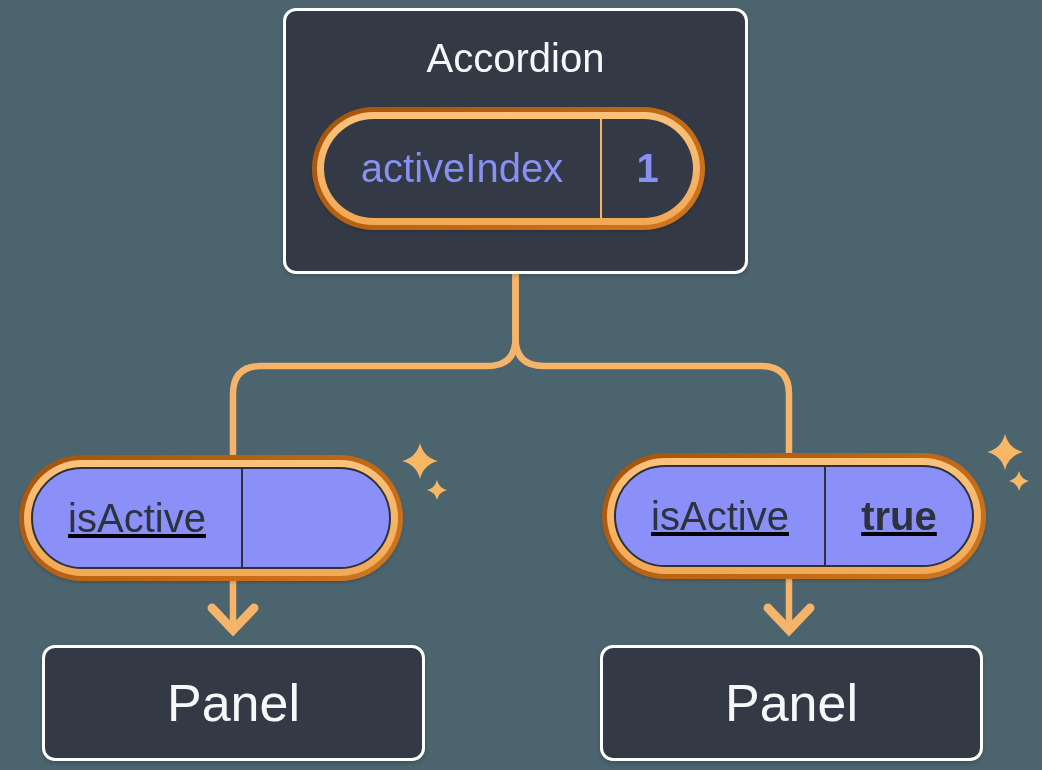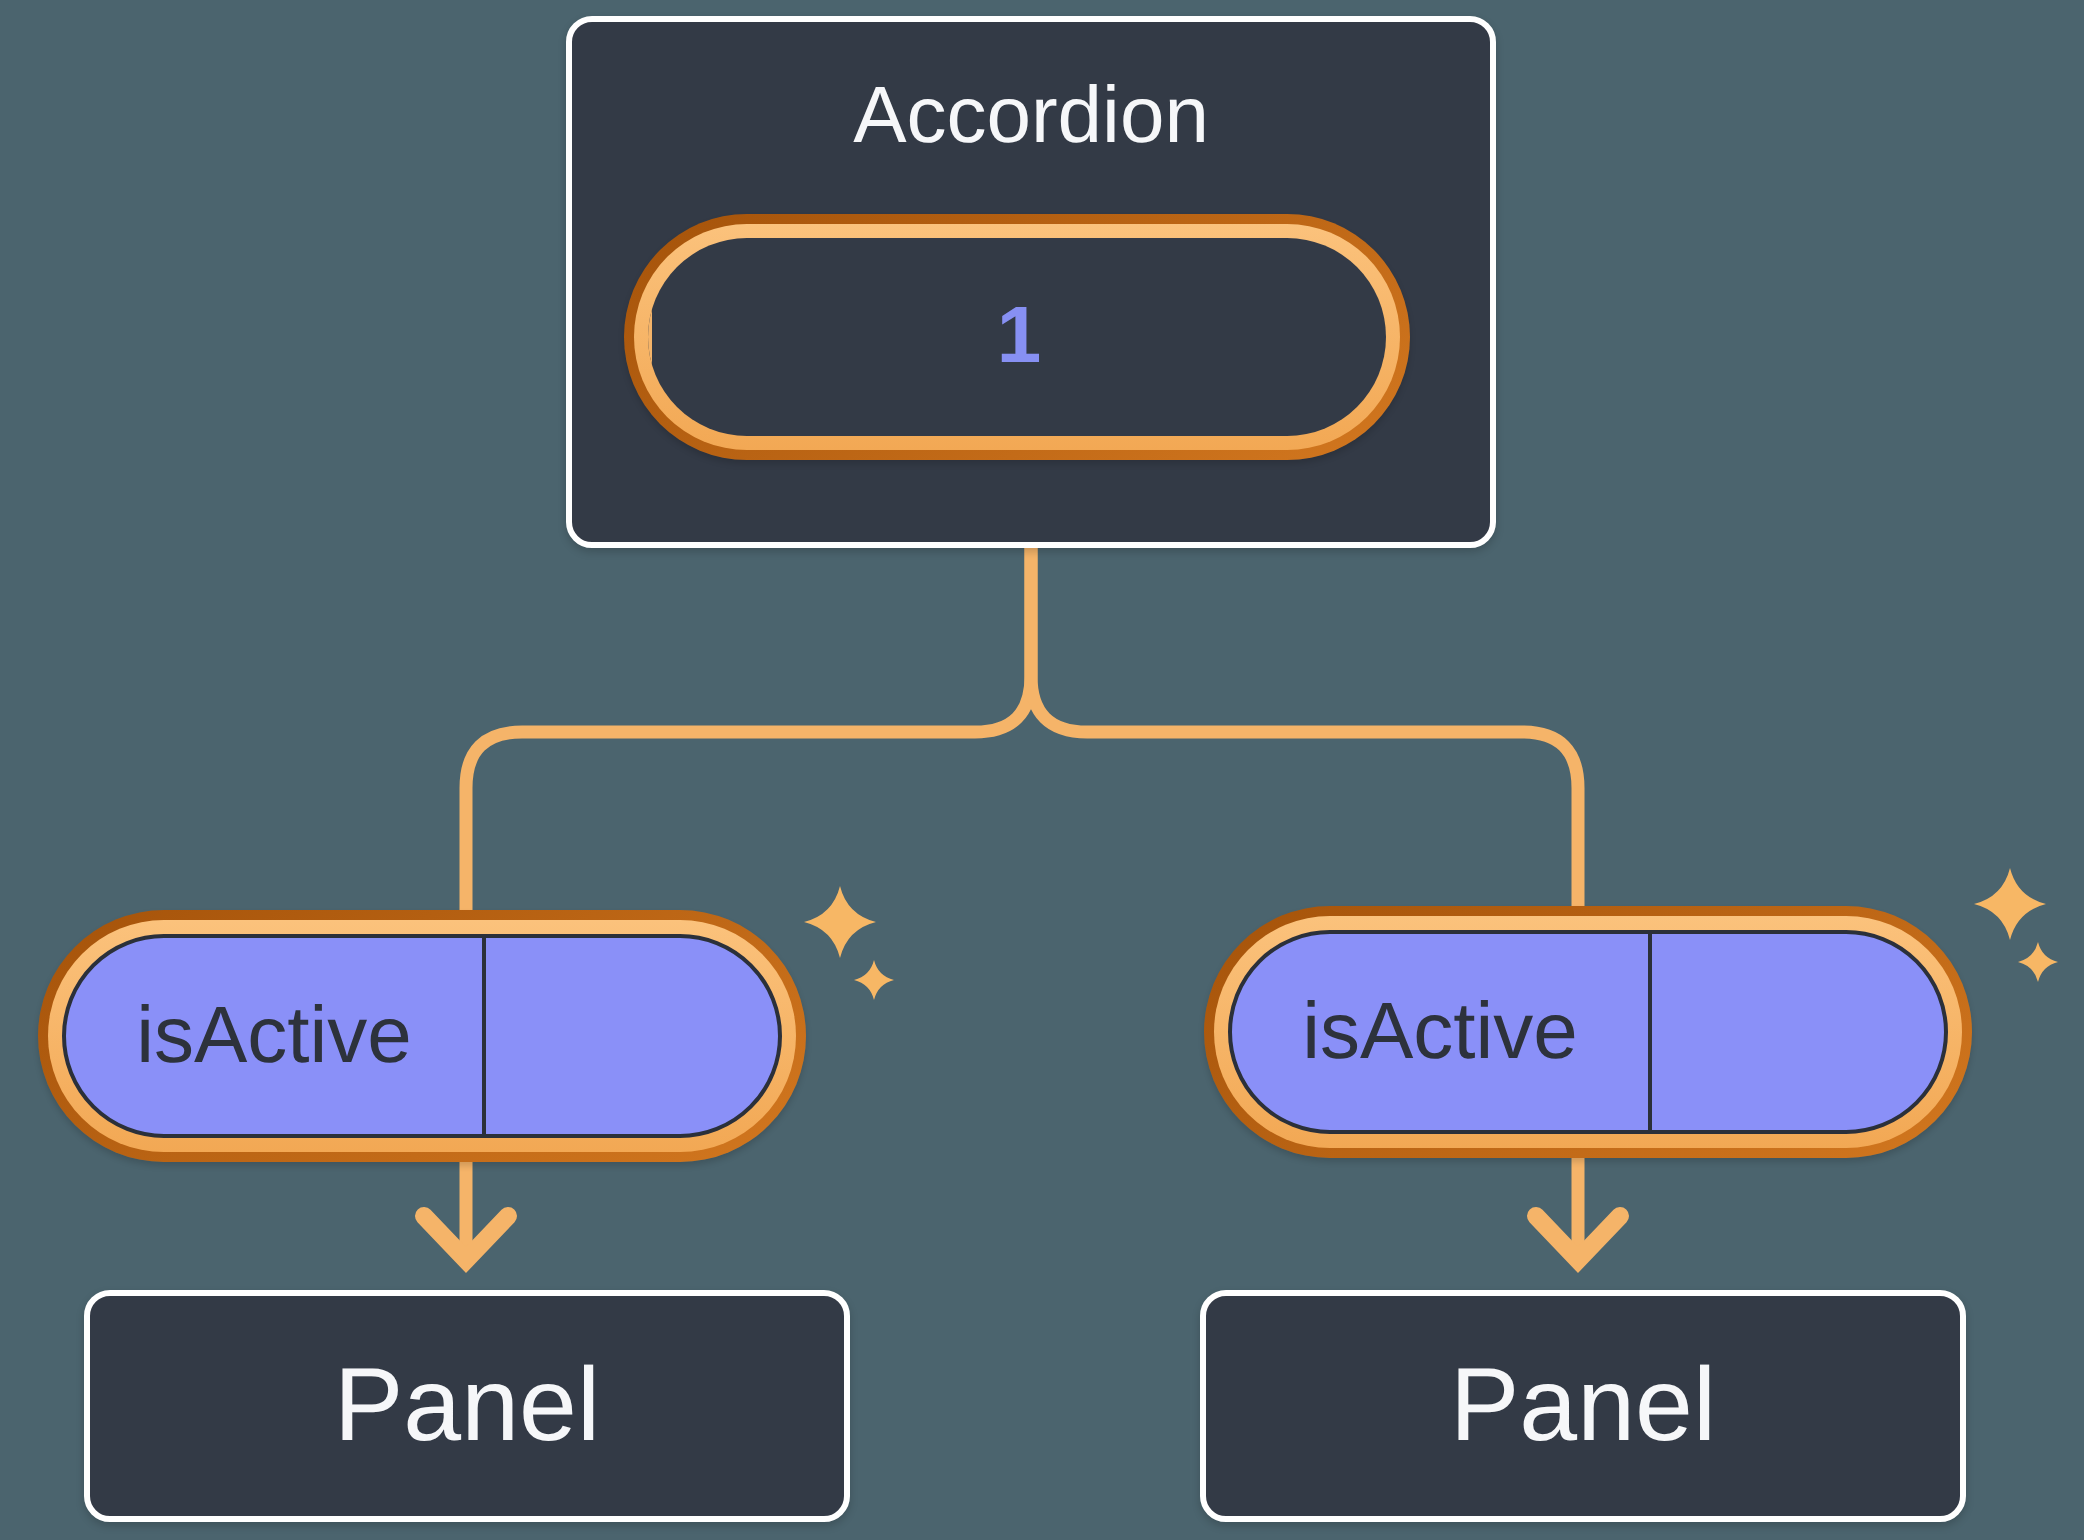--- a/index.html
+++ b/index.html
@@ -85,20 +85,21 @@
     height: 100%;
     border-radius: 999px;
     display: flex;
     align-items: stretch;
     overflow: hidden;
   }
   .pill-body.dark { background: var(--box-fill, #333A46); }
   .pill-body.purple {
     background: var(--pill-purple, #8A90F8);
     border: 2.5px solid var(--pill-outline, #2B303A);
+    text-decoration: underline;
   }
   .pill-seg {
     display: flex;
     align-items: center;
     justify-content: center;
     font-size: 40px;
   }
   .pill-seg.grow { flex: 1 1 auto; }
   .pill-sep { width: 2px; align-self: stretch; flex: 0 0 auto; }
   .pill-sep.orange { background: var(--connector, #F5B469); }
@@ -140,40 +141,42 @@
     </g>
   </svg>
 
   <div class="box" style="left:283px; top:8px; width:465px; height:266px;">
     <div class="box-title">Accordion</div>
   </div>
 
   <div class="pill" style="left:312px; top:107px; width:393px; height:123px;">
     <div class="pill-ring">
       <div class="pill-body dark">
+        <div class="pill-seg t-periwinkle" style="width:276px;">activeIndex</div>
         <div class="pill-sep orange"></div>
         <div class="pill-seg grow t-periwinkle bold">1</div>
       </div>
     </div>
   </div>
 
   <div class="pill" style="left:19px; top:455px; width:384px; height:126px;">
     <div class="pill-ring">
       <div class="pill-body purple">
         <div class="pill-seg t-dark" style="width:208px;">isActive</div>
         <div class="pill-sep dark"></div>
       </div>
     </div>
   </div>
 
   <div class="pill" style="left:602px; top:453px; width:384px; height:126px;">
     <div class="pill-ring">
       <div class="pill-body purple">
         <div class="pill-seg t-dark" style="width:208px;">isActive</div>
         <div class="pill-sep dark"></div>
+        <div class="pill-seg grow t-dark bold">true</div>
       </div>
     </div>
   </div>
 
   <div class="box panel" style="left:42px; top:645px; width:383px; height:116px;">
     <span>Panel</span>
   </div>
 
   <div class="box panel" style="left:600px; top:645px; width:383px; height:116px;">
     <span>Panel</span>

